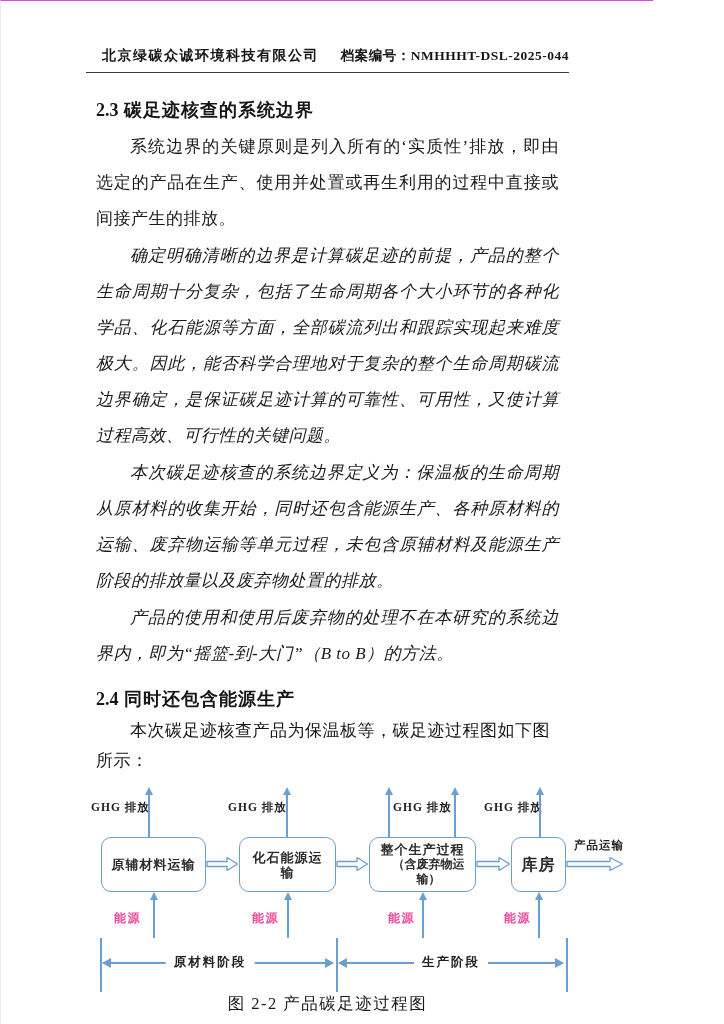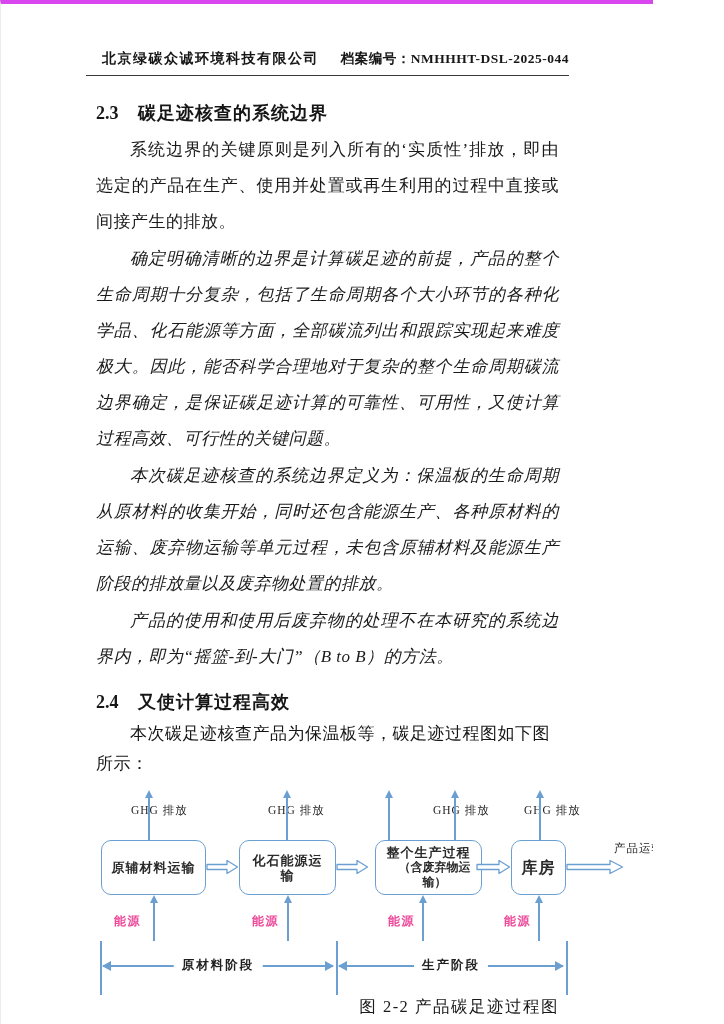--- a/index.html
+++ b/index.html
@@ -1,43 +1,43 @@
 <!DOCTYPE html>
 <html lang="zh" style="--blue: #6b9fd2;"><head>
 <meta charset="utf-8">
 <style>
   * { margin:0; padding:0; box-sizing:border-box; }
   html,body { background:#ffffff; }
   body { font-family:"Liberation Serif","DejaVu Serif",serif; color:#161616; }
   .page {
     position:relative; width:653px; height:1024px; background:#fff;
-    overflow:hidden; border-left:1px solid #ececec; border-top:4px solid #d946ef;
+    overflow:hidden; border-left:1px solid #ececec; border-top:1px solid #d946ef;
     padding-top:46px;
   }
   
   .hdr {
     margin:0 84px 0 85px; display:flex; justify-content:space-between; align-items:flex-end;
     padding:0 0 7px 16px; border-bottom:1.5px solid #3a3a3a;
   }
   .hdr .company { font-size:14px; font-weight:bold; letter-spacing:1.5px; }
   .hdr .docno  { font-size:13.5px; font-weight:bold; letter-spacing:.5px; }
   
   .content { margin:0 94px 0 95px; }
   h2.sec { margin-top:24px; font-size:18px; font-weight:bold; line-height:26px; letter-spacing:1px; }
-  h2.sec .num { margin-right:14px; letter-spacing:0; }
+  h2.sec .num { letter-spacing:0; }
   p.body {
     margin-top:6px; font-size:17px; line-height:36px; letter-spacing:.5px;
     text-indent:2em; text-align:justify; text-justify:inter-character; color:#1a1a1a;
   }
   p.body.tight { margin-top:1px;font-style:italic; }
   h2.sec.second { margin-top:14px; }
   p.intro { margin-top:4px; font-size:17px; line-height:30px; letter-spacing:.5px; text-indent:2em; }
   
   .diagram { position:relative; margin:4px 0 0 -10px; width:555px; height:212px; }
-  .dlabel { position:absolute; font-size:11.5px; font-weight:400; color:#1f1f1f; white-space:nowrap; letter-spacing:1px;margin-left:40px; }
+  .dlabel { position:absolute; font-size:11.5px; font-weight:700; color:#1f1f1f; white-space:nowrap; letter-spacing:1px; }
   .elabel { position:absolute; top:130px; font-size:12px; font-weight:600; color:#ec4899; white-space:nowrap; letter-spacing:1.5px; }
   .va { position:absolute; width:0; border-left:2px solid var(--blue); }
   .va::before {
     content:""; position:absolute; top:-8px; left:-5px; width:0; height:0;
     border-left:4px solid transparent; border-right:4px solid transparent;
     border-bottom:8px solid var(--blue);
   }
   .pbox {
     position:absolute; top:57px; height:55px; border:1.6px solid var(--blue); border-radius:10px;
     background:#fff; display:flex; flex-direction:column; align-items:center; justify-content:center;
@@ -53,21 +53,21 @@
     border-top:5px solid transparent; border-bottom:5px solid transparent; border-right:9px solid var(--blue);
   }
   .ha::after {
     content:""; position:absolute; right:-1px; top:-6px; width:0; height:0;
     border-top:5px solid transparent; border-bottom:5px solid transparent; border-left:9px solid var(--blue);
   }
   .stage {
     position:absolute; top:174px; transform:translateX(-50%);
     background:#fff; padding:0 8px; font-size:12.5px; font-weight:600; letter-spacing:2px; color:#1f1f1f;
   }
-  .caption { margin-top:0; text-align:right; font-size:16.5px; line-height:24px; letter-spacing:1.5px; color:#1a1a1a; }
+  .caption { margin-top:0; text-align:center; font-size:16.5px; line-height:24px; letter-spacing:1.5px; color:#1a1a1a; }
   p.note { margin-top:6px; font-size:12px; line-height:26px; letter-spacing:1px; color:#1a1a1a; }
   .pagenum { margin-top:14px; font-size:13px; color:#222; }
 </style>
 </head>
 <body>
 
 <div class="page">
 
   <header class="hdr">
     <span class="company">北京绿碳众诚环境科技有限公司</span>
@@ -81,21 +81,21 @@
       <span class="ttl">碳足迹核查的系统边界</span>
     </h2>
 
     <p class="body">系统边界的关键原则是列入所有的‘实质性’排放，即由选定的产品在生产、使用并处置或再生利用的过程中直接或间接产生的排放。</p>
     <p class="body tight">确定明确清晰的边界是计算碳足迹的前提，产品的整个生命周期十分复杂，包括了生命周期各个大小环节的各种化学品、化石能源等方面，全部碳流列出和跟踪实现起来难度极大。因此，能否科学合理地对于复杂的整个生命周期碳流边界确定，是保证碳足迹计算的可靠性、可用性，又使计算过程高效、可行性的关键问题。</p>
     <p class="body tight">本次碳足迹核查的系统边界定义为：保温板的生命周期从原材料的收集开始，同时还包含能源生产、各种原材料的运输、废弃物运输等单元过程，未包含原辅材料及能源生产阶段的排放量以及废弃物处置的排放。</p>
     <p class="body tight">产品的使用和使用后废弃物的处理不在本研究的系统边界内，即为“摇篮-到-大门”（B to B）的方法。</p>
 
     <h2 class="sec second">
       <span class="num">2.4</span>
-      <span class="ttl">又使计算过程高效</span>
+      <span class="ttl">同时还包含能源生产</span>
     </h2>
 
     <p class="intro">本次碳足迹核查产品为保温板等，碳足迹过程图如下图所示：</p>
 
     <div class="diagram">
 
       <span class="dlabel" style="left:5px;top:20px">GHG 排放</span>
       <span class="dlabel" style="left:142px;top:20px">GHG 排放</span>
       <span class="dlabel" style="left:307px;top:20px">GHG 排放</span>
       <span class="dlabel" style="left:398px;top:20px">GHG 排放</span>
@@ -107,21 +107,21 @@
       <div class="va" style="left:453px;top:15px;height:42px"></div>
 
       <div class="pbox" style="left:15px;width:105px">
         <span>原辅材料运输</span>
           <span class="l2"></span>
       </div>
       <div class="pbox" style="left:153px;width:97px">
         <span>化石能源运</span>
           <span>输</span>
       </div>
-      <div class="pbox" style="left:289px;width:107px">
+      <div class="pbox" style="left:283px;width:107px">
         <span>整个生产过程</span>
           <span class="l2">（含废弃物运输）</span>
       </div>
       <div class="pbox small" style="left:425px;width:55px">
         <span>库房</span>
           <span class="l2"></span>
       </div>
 
       <svg class="conn" style="left:120px;top:76px" width="33" height="16">
         <polygon points="1,5.5 21,5.5 21,1.5 31.5,8 21,14.5 21,10.5 1,10.5" fill="#ffffff" stroke="#6b9fd2" stroke-width="1.3" stroke-linejoin="round"></polygon>
@@ -146,21 +146,21 @@
       <div class="va" style="left:67px;top:120px;height:38px"></div>
       <div class="va" style="left:201px;top:120px;height:38px"></div>
       <div class="va" style="left:336px;top:120px;height:38px"></div>
       <div class="va" style="left:452px;top:120px;height:38px"></div>
 
       <div class="vt" style="left:14px"></div>
       <div class="vt" style="left:250px"></div>
       <div class="vt" style="left:480px"></div>
       <div class="ha" style="left:17px;width:230px"></div>
       <div class="ha" style="left:253px;width:224px"></div>
-      <span class="stage" style="left:132px">原材料阶段</span>
+      <span class="stage" style="left:124px">原材料阶段</span>
       <span class="stage" style="left:365px">生产阶段</span>
     </div>
 
     <div class="caption">图 2-2 产品碳足迹过程图</div>
 
     <p class="note">能源包括：生物质颗粒、电力；</p>
 
     <div class="pagenum">14</div>
 
   </main>

